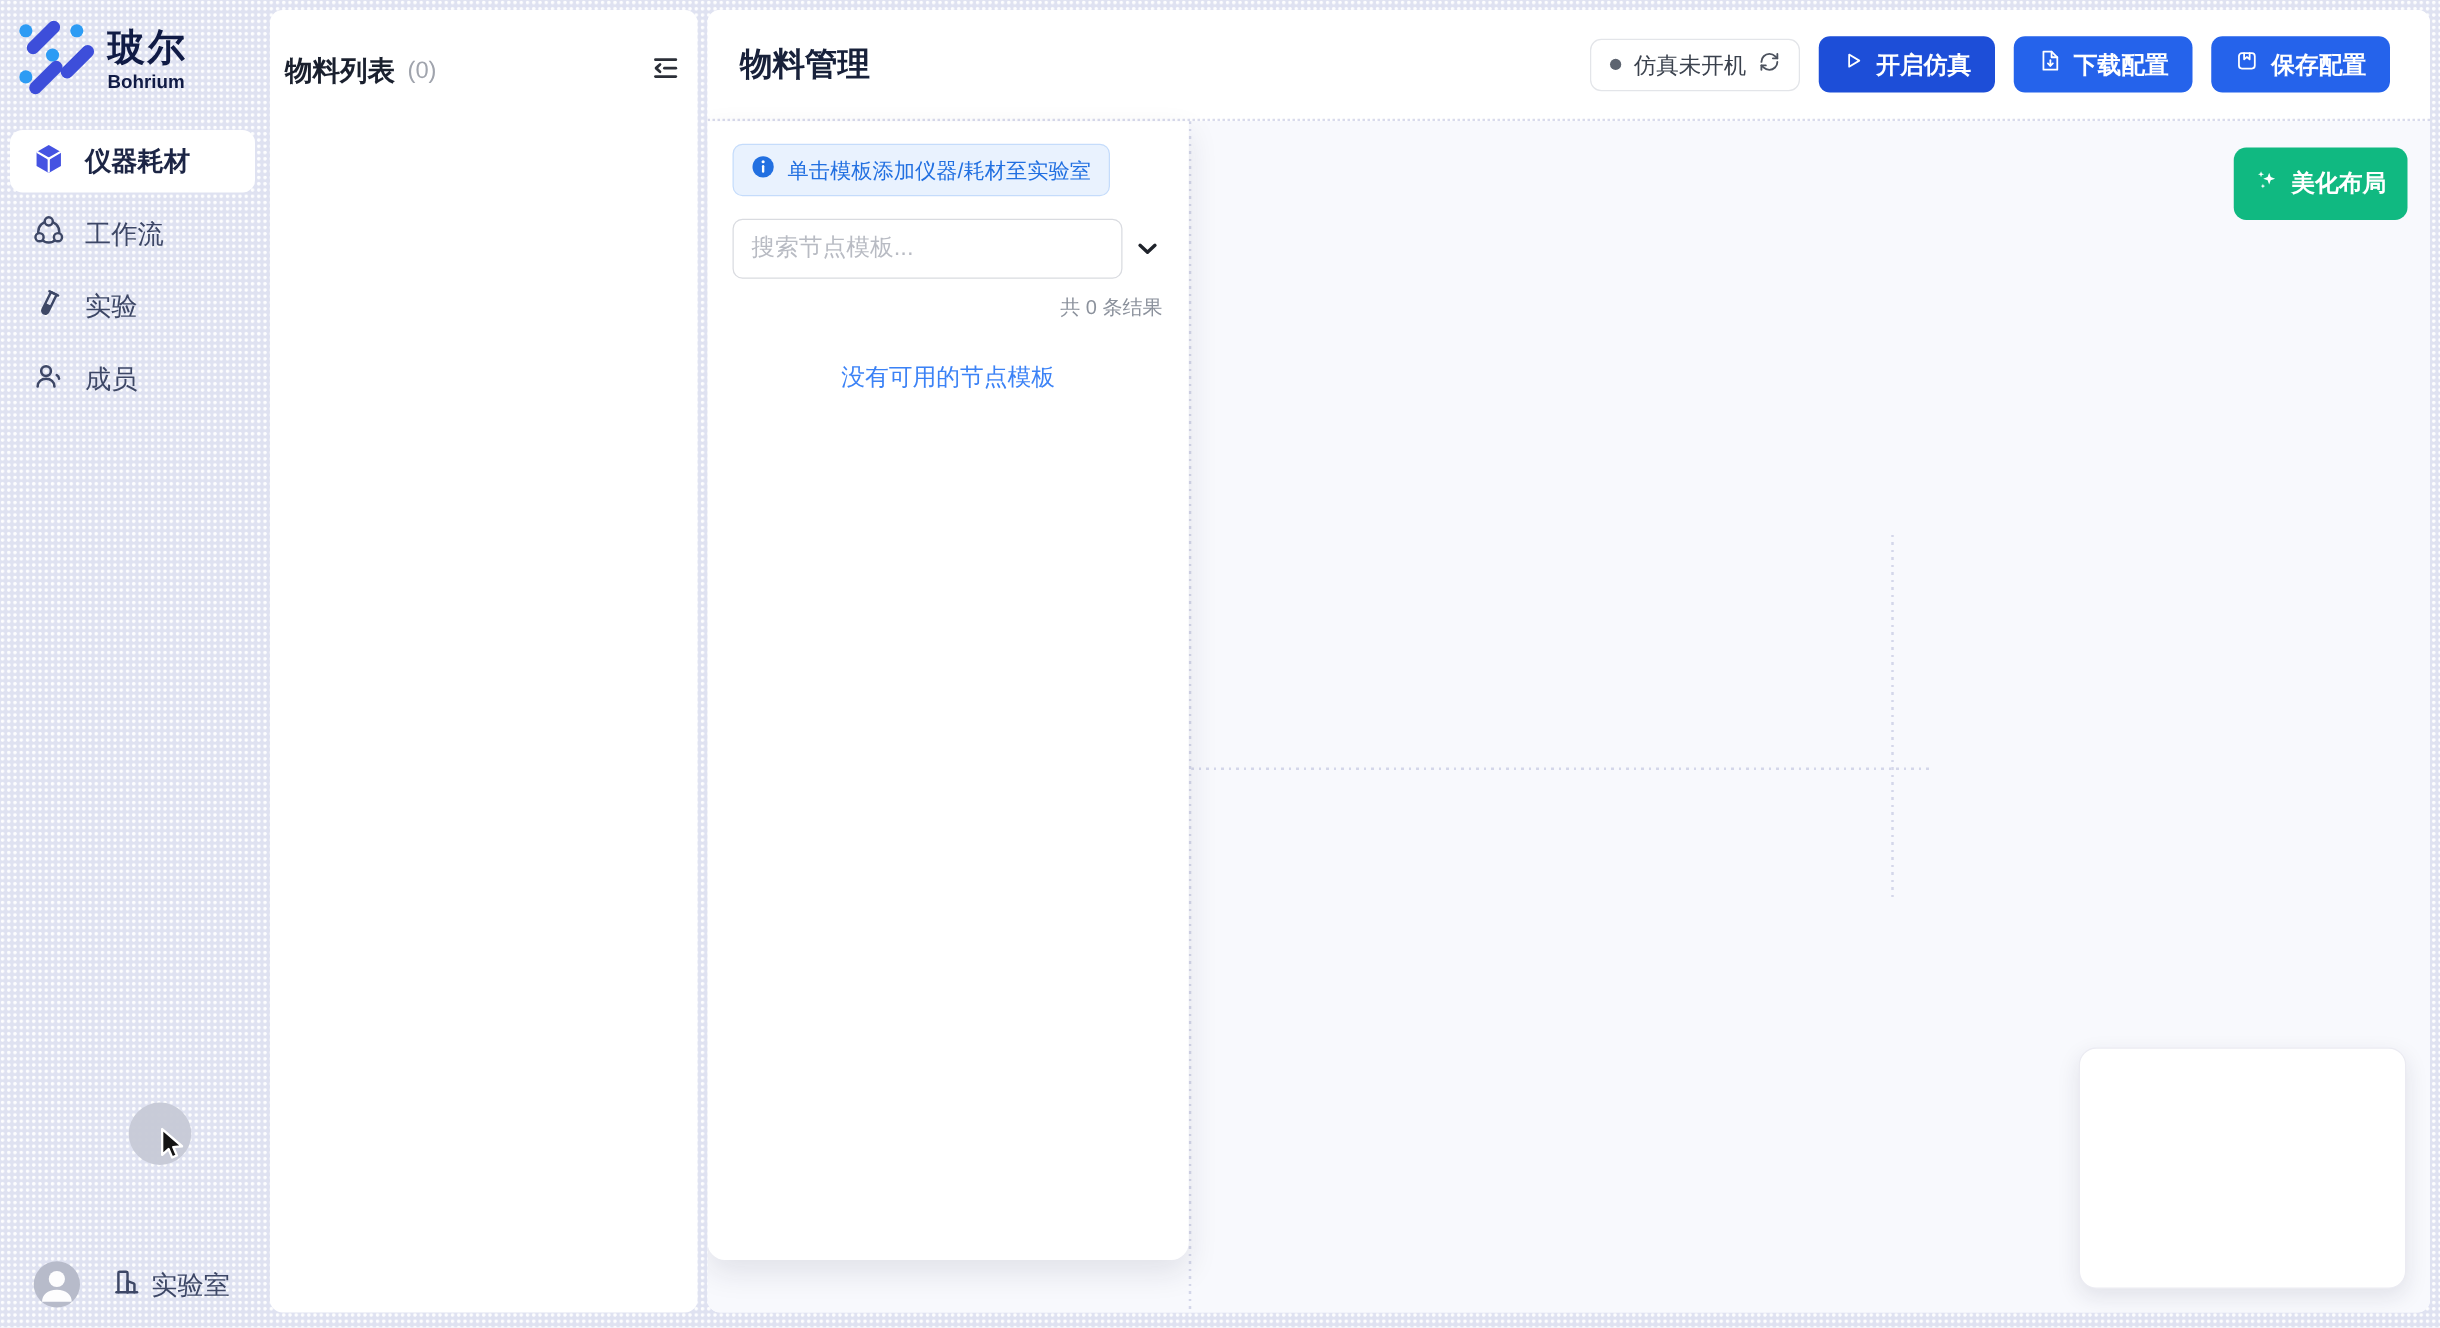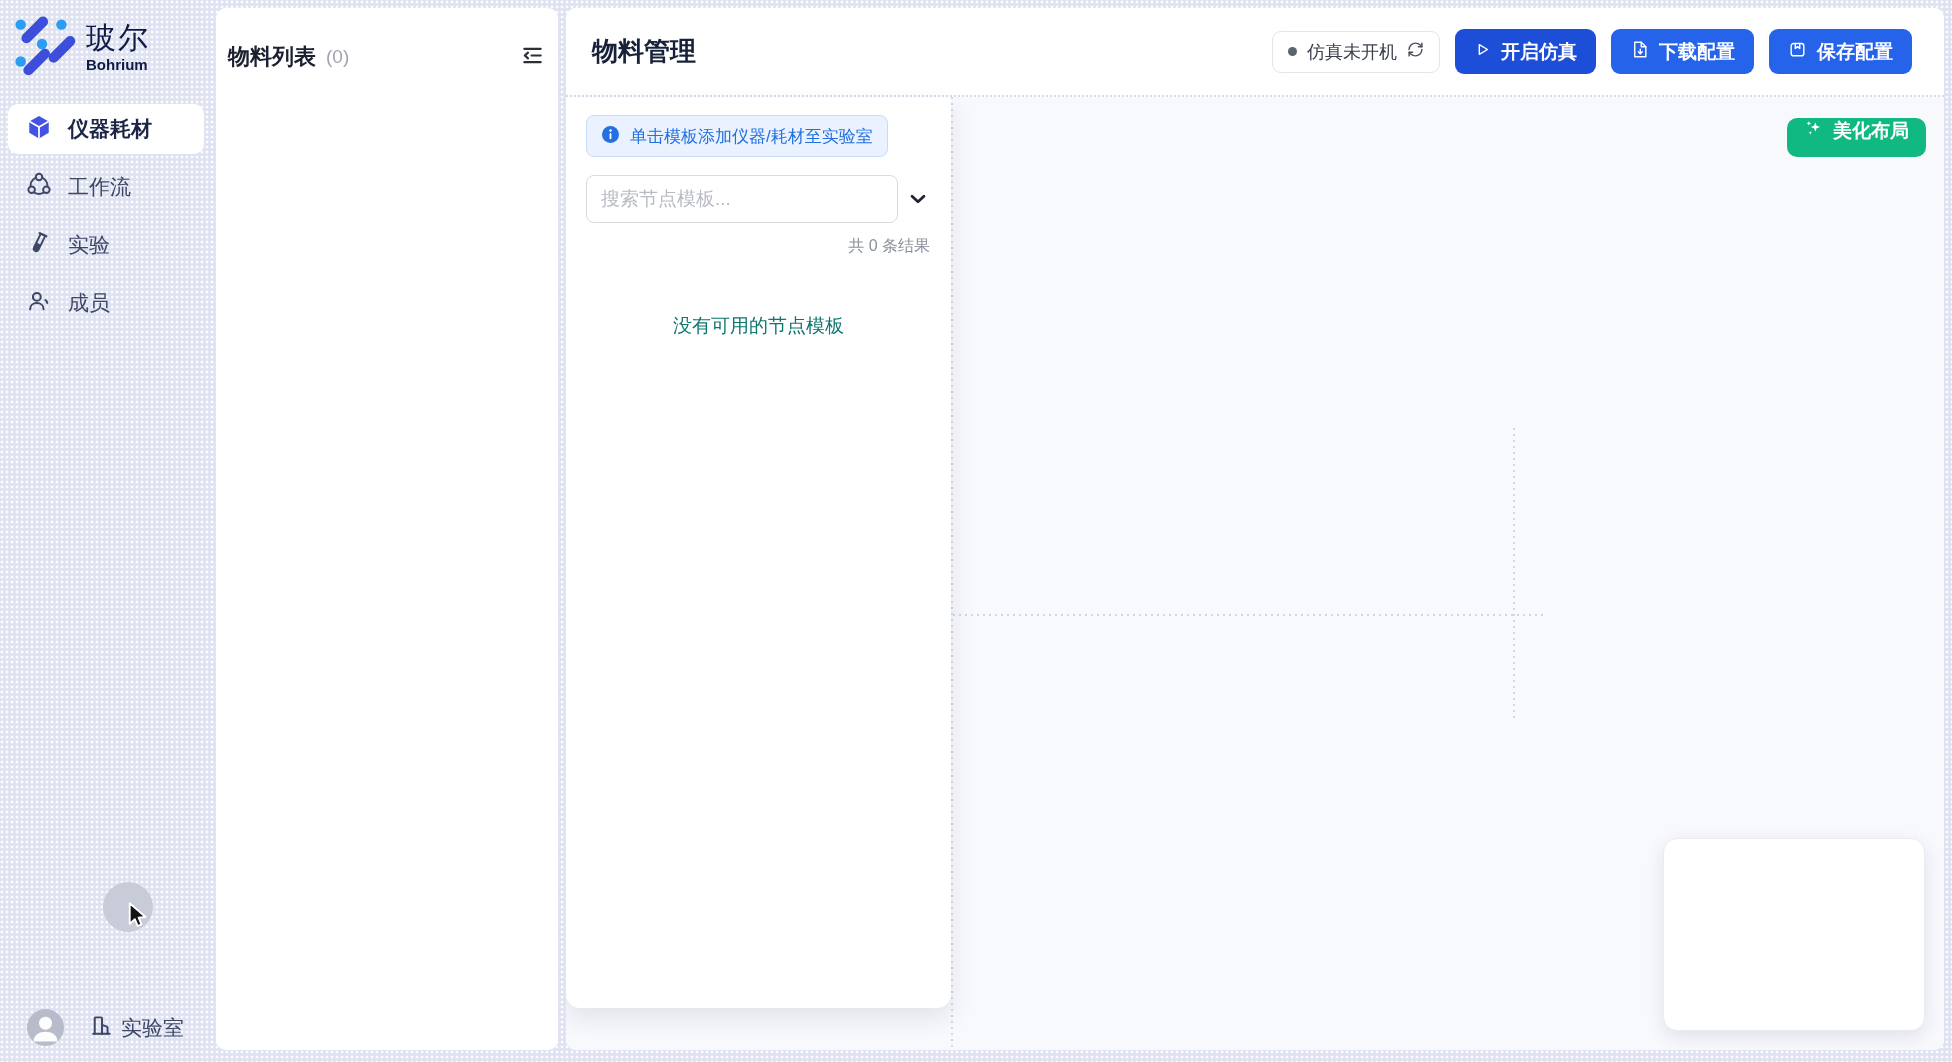--- a/index.html
+++ b/index.html
@@ -9,21 +9,21 @@
     background-color:#dfe2f1;
     background-image:radial-gradient(circle at 2px 2px, rgba(255,255,255,.95) 1.1px, transparent 1.7px);
     background-size:5px 5px;
     position:relative;
     color:#1a2233;
   }
   
   .sidebar { position:absolute; left:0; top:0; width:216px; height:1062px; }
   .logo { position:absolute; left:10px; top:12px; display:flex; align-items:center; }
   .logo-text { margin-left:10px; }
-  .logo-name { font-size:30px; font-weight:normal; color:#101b45; letter-spacing:2px; line-height:1.1; }
+  .logo-name { font-size:30px; font-weight:bold; color:#101b45; letter-spacing:2px; line-height:1.1; }
   .logo-sub { font-size:15px; font-weight:bold; color:#101b45; margin-top:2px; }
   .nav { position:absolute; left:8px; right:12px; top:104px; }
   .nav-item { height:50px; margin-bottom:8px; display:flex; align-items:center; padding-left:18px; border-radius:10px; cursor:pointer; color:#3d4766; }
   .nav-item .nav-label { font-size:21px; margin-left:16px; }
   .nav-item.active { background:#ffffff; color:#1c2545; }
   .nav-item.active .nav-label { font-weight:bold; }
   .side-footer { position:absolute; left:0; bottom:16px; width:216px; height:37px; display:flex; align-items:center; cursor:pointer; }
   .avatar { width:37px; height:37px; border-radius:50%; background:#b7bbca; margin-left:27px; overflow:hidden; position:relative; }
   .lab-row { display:flex; align-items:center; margin-left:25px; color:#3d4766; }
   .lab-label { font-size:21px; color:#3d4766; margin-left:7px; }
@@ -55,23 +55,23 @@
   .gv2 { left:947px; top:331px; height:292px; }
   
   .template-card { position:absolute; left:0; top:0; width:385px; height:911px; background:#ffffff; border-radius:0 0 14px 14px; box-shadow:0 10px 24px rgba(30,34,60,.10); padding:18px 20px 0 20px; }
   .hint-banner { display:inline-flex; align-items:center; gap:10px; height:42px; padding:0 14px; background:#e9f2fe; border:1px solid #c5dcfb; border-radius:8px; }
   .hint-text { font-size:17px; color:#2270e1; white-space:nowrap; }
   .search-row { margin-top:18px; display:flex; align-items:center; }
   .search-input { width:312px; height:48px; border:1px solid #d9dbe0; border-radius:8px; padding:0 14px; font-size:19px; color:#333; outline:none; background:#fff; font-family:inherit; }
   .search-input::placeholder { color:#b8bbc3; }
   .chev-btn { margin-left:7px; width:26px; height:26px; display:flex; align-items:center; justify-content:center; cursor:pointer; background:none; border:none; }
   .results-line { margin-top:13px; text-align:right; font-size:16px; color:#8b919c; padding-right:1px; }
-  .empty-text { margin-top:56px; text-align:center; font-size:19px; color:#0f766e; }
-  
-  .beautify-btn { position:absolute; top:21px; right:18px; height:39px; display:flex; align-items:flex-start; gap:9px; padding:0 17px; background:#10b981; border:none; border-radius:10px; color:#fff; font-size:19px; font-weight:600; cursor:pointer; font-family:inherit; }
+  .empty-text { margin-top:32px; text-align:center; font-size:19px; color:#3b82f6; }
+  
+  .beautify-btn { position:absolute; top:21px; right:18px; height:58px; display:flex; align-items:center; gap:9px; padding:0 17px; background:#10b981; border:none; border-radius:10px; color:#fff; font-size:19px; font-weight:600; cursor:pointer; font-family:inherit; }
   .minimap { position:absolute; right:19px; bottom:19px; width:262px; height:193px; background:#ffffff; border:1px solid #ebebf2; border-radius:14px; box-shadow:0 6px 18px rgba(30,34,60,.10); }
 </style>
 </head>
 <body>
 
 <div class="sidebar">
   <div class="logo">
     <span>
       <svg width="66" height="66" viewBox="0 0 68 68">
         <g fill="#2d9cf4">

